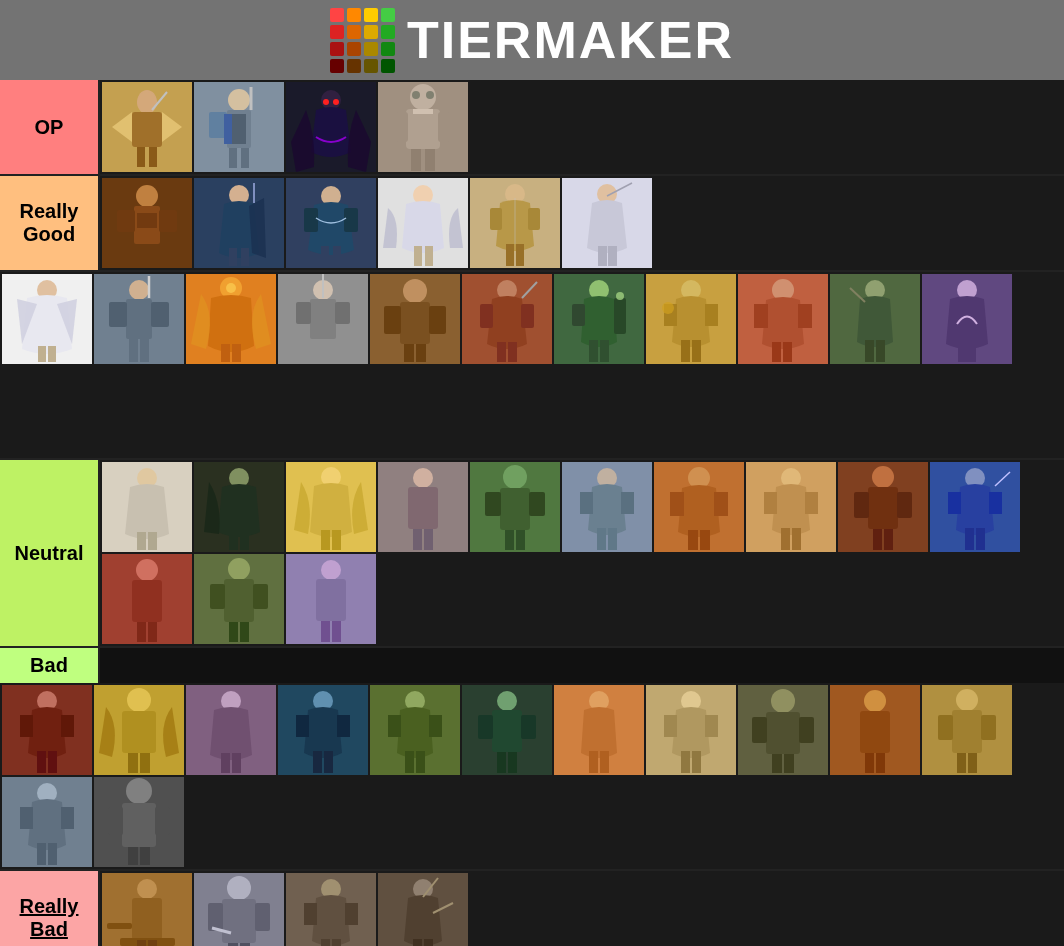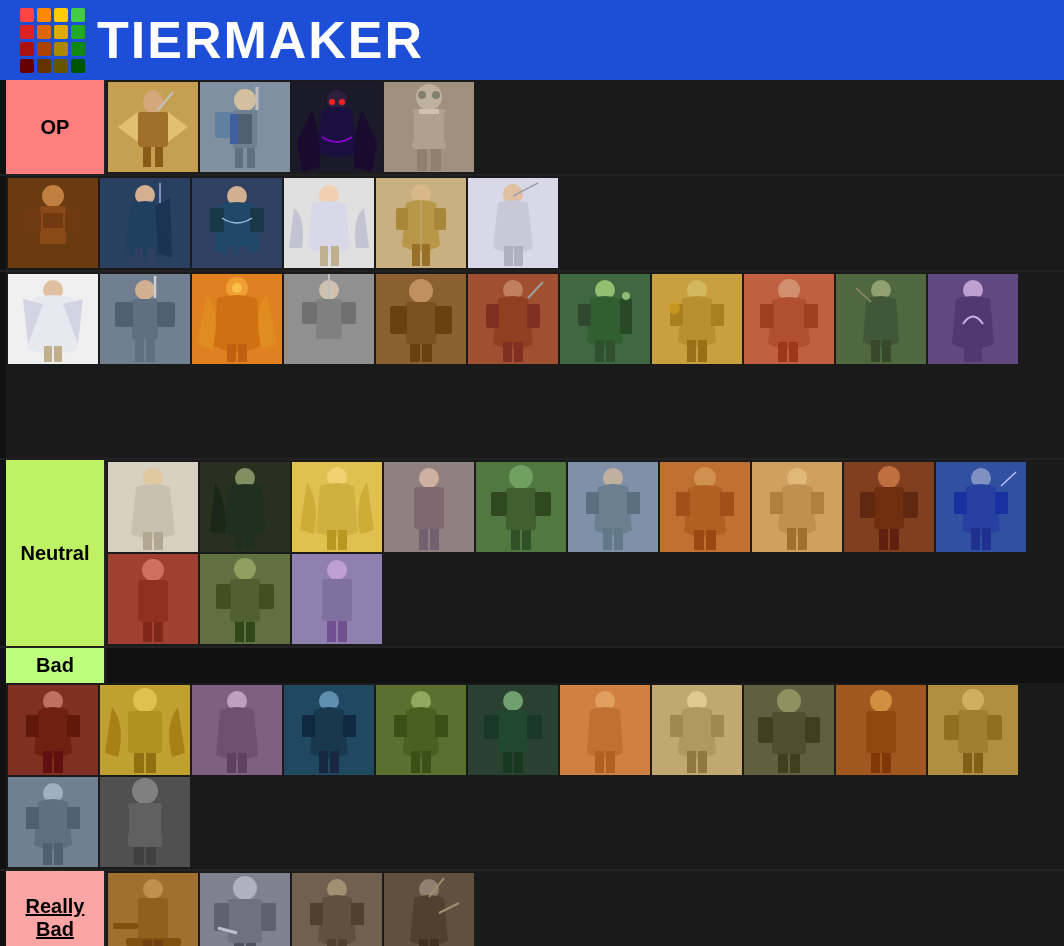--- a/index.html
+++ b/index.html
@@ -9,21 +9,20 @@
       width: 1064px;
       min-height: 946px;
     }
     .tier-table {
       width: 1064px;
     }
     .tier-row {
       display: flex;
       border-bottom: 2px solid #222;
       min-height: 90px;
-      padding-left: 6px;
     }
     .tier-label {
       width: 100px;
       min-width: 100px;
       display: flex;
       align-items: center;
       justify-content: center;
       text-align: center;
       font-size: 20px;
       font-weight: bold;
@@ -51,24 +50,24 @@
     .tier-op .tier-label { background: #ff7f7f; }
     .tier-really-good .tier-label { background: #ffbf7f; }
     .tier-good .tier-label { background: #ffdf7f; }
     .tier-neutral .tier-label { background: #bef264; }
     .tier-bad .tier-label { background: #bfff7f; }
     .tier-really-bad .tier-label { background: #fca5a5; text-decoration: underline; }
     .tier-why .tier-label { background: #7fffff; font-size: 14px; }
 
     
     .header {
-      background: #1d4ed8;
+      background: #737373;
       display: flex;
       align-items: center;
-      justify-content: flex-start;
+      justify-content: center;
       padding: 10px 20px;
       height: 80px;
     }
     .logo-text {
       color: white;
       font-size: 52px;
       font-weight: 900;
       font-family: Arial Black, sans-serif;
       letter-spacing: 2px;
       text-transform: uppercase;
@@ -168,20 +167,21 @@
           <rect x="47" y="67" width="10" height="22" fill="#908070"></rect>
           <circle cx="38" cy="13" r="4" fill="#808070"></circle>
           <circle cx="52" cy="13" r="4" fill="#808070"></circle>
           <rect x="35" y="27" width="20" height="5" fill="#d0c0b0"></rect>
         </svg>
       </div>
     </div>
   </div>
 
   <div class="tier-row tier-really-good">
+    <div class="tier-label">Really Good</div>
     <div class="tier-content">
       <div class="tier-item">
         <svg width="90" height="90" viewBox="0 0 90 90" xmlns="http://www.w3.org/2000/svg">
           <rect width="90" height="90" fill="#6a3a10"></rect>
           <circle cx="45" cy="18" r="11" fill="#c08040"></circle>
           <rect x="32" y="28" width="26" height="38" fill="#8a4a18" rx="2"></rect>
           <rect x="15" y="32" width="18" height="22" fill="#703a10" rx="2"></rect>
           <rect x="57" y="32" width="18" height="22" fill="#703a10" rx="2"></rect>
           <rect x="35" y="66" width="9" height="22" fill="#6a3a10"></rect>
           <rect x="46" y="66" width="9" height="22" fill="#6a3a10"></rect>

